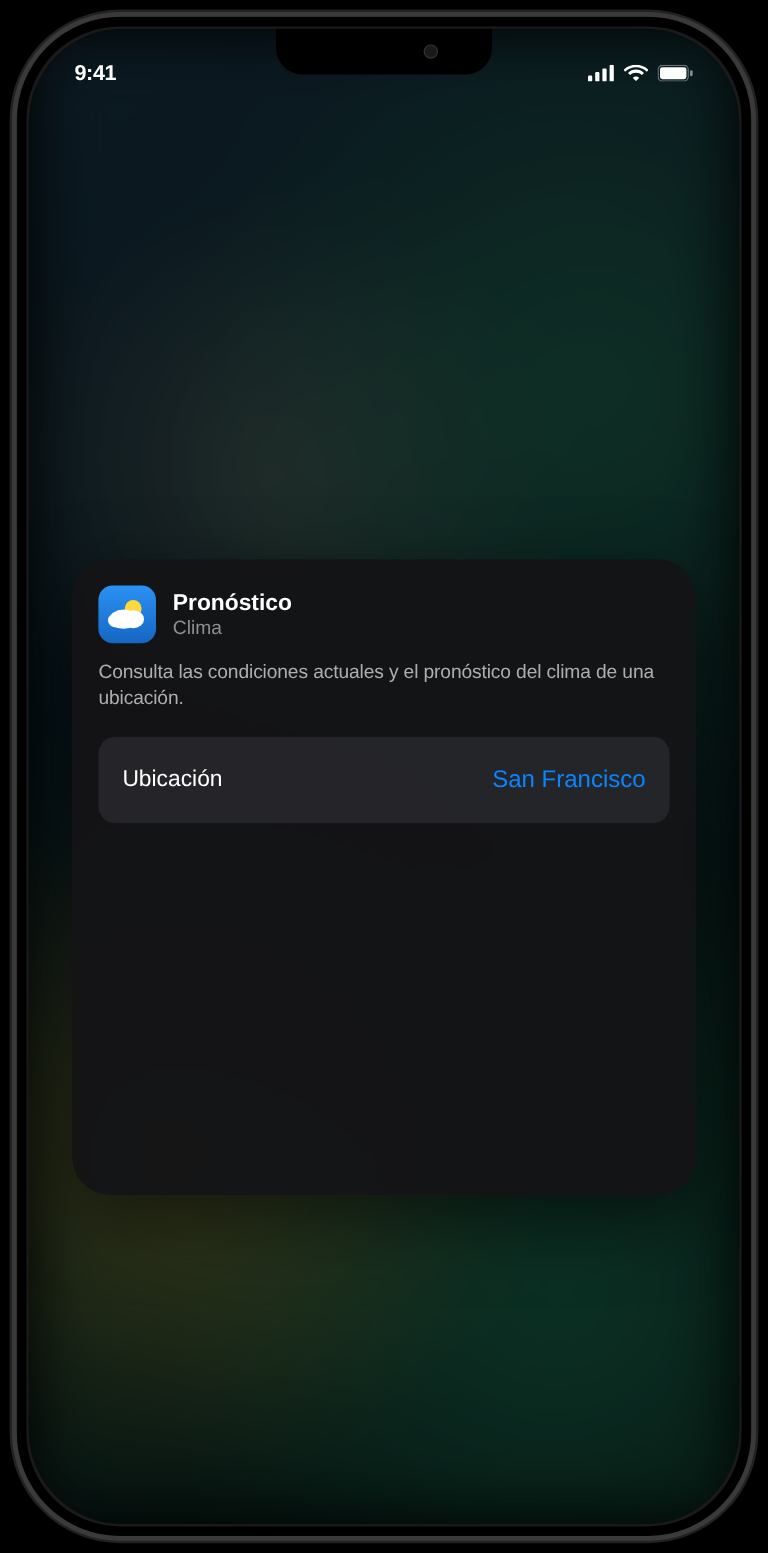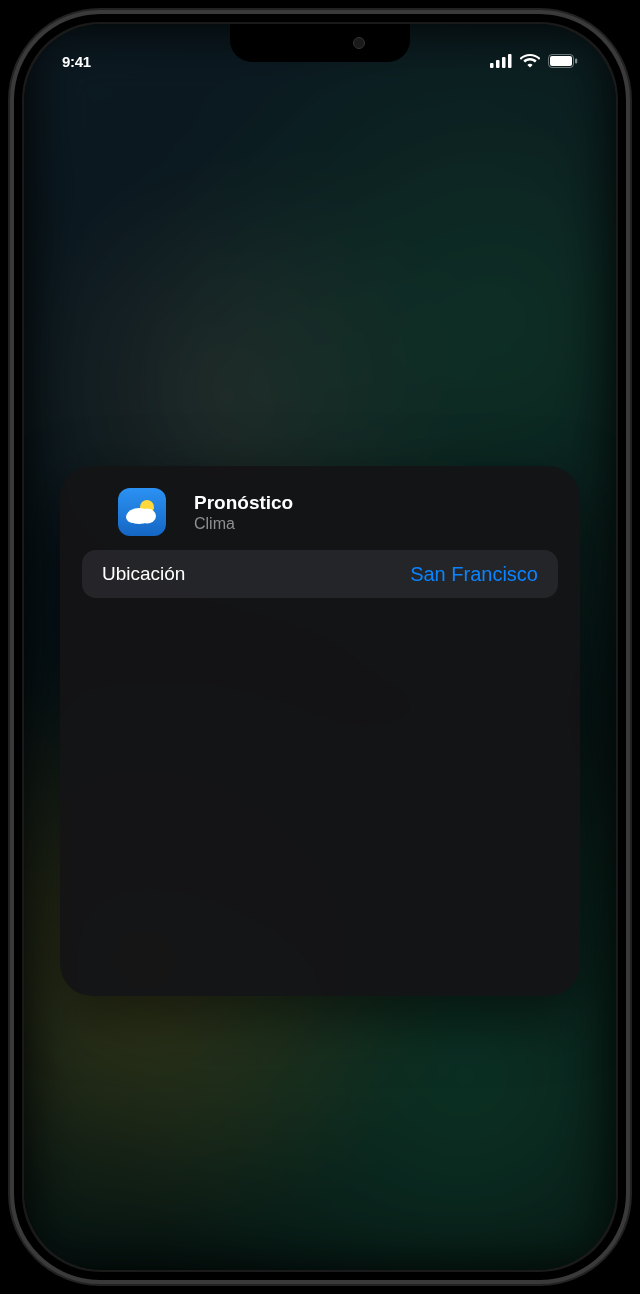--- a/index.html
+++ b/index.html
@@ -89,21 +89,21 @@
       height: 60px;
       display: flex;
       justify-content: space-between;
       align-items: center;
       padding: 14px 38px 0;
       z-index: 50;
       color: #fff;
     }
 
     .status-time {
-      font-size: 15px;
+      font-size: 18px;
       font-weight: 600;
       letter-spacing: -0.3px;
     }
 
     .status-right {
       display: flex;
       align-items: center;
       gap: 8px;
     }
 
@@ -121,23 +121,22 @@
       border-radius: 32px;
       padding: 22px;
       color: #fff;
       z-index: 60;
       box-shadow: 0 20px 60px rgba(0,0,0,0.5);
     }
 
     .widget-header {
       display: flex;
       align-items: center;
-      gap: 28px;
+      gap: 14px;
       margin-bottom: 14px;
-      margin-left: 36px;
     }
 
     .app-icon {
       width: 48px;
       height: 48px;
       border-radius: 12px;
       background: linear-gradient(180deg, #2b92f3 0%, #1566c4 100%);
       display: flex;
       align-items: center;
       justify-content: center;
@@ -165,21 +164,21 @@
       font-size: 16px;
       line-height: 1.38;
       color: #aeaeb2;
       margin-bottom: 20px;
       letter-spacing: -0.1px;
     }
 
     .location-row {
       background: rgba(100, 100, 108, 0.22);
       border-radius: 14px;
-      height: 48px;
+      height: 72px;
       display: flex;
       align-items: center;
       justify-content: space-between;
       padding: 0 20px;
       cursor: pointer;
     }
 
     .location-label {
       font-size: 19px;
       color: #fff;
@@ -242,20 +241,21 @@
             <ellipse cx="24" cy="23" rx="9" ry="7.5" fill="#fff"></ellipse>
             <ellipse cx="10" cy="24" rx="7" ry="6" fill="#fff"></ellipse>
           </svg>
         </div>
         <div class="widget-titles">
           <div class="widget-title">Pronóstico</div>
           <div class="widget-subtitle">Clima</div>
         </div>
       </div>
 
+      <div class="widget-description">Consulta las condiciones actuales y el pronóstico del clima de una ubicación.</div>
 
       <div class="location-row">
         <span class="location-label">Ubicación</span>
         <span class="location-value">San Francisco</span>
       </div>
     </div>
 
   </div>
 </div>
 

